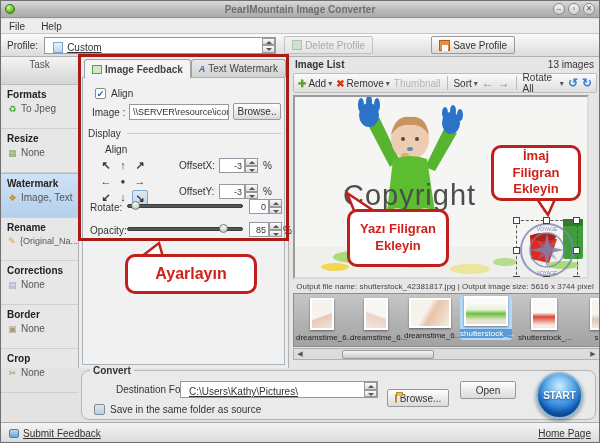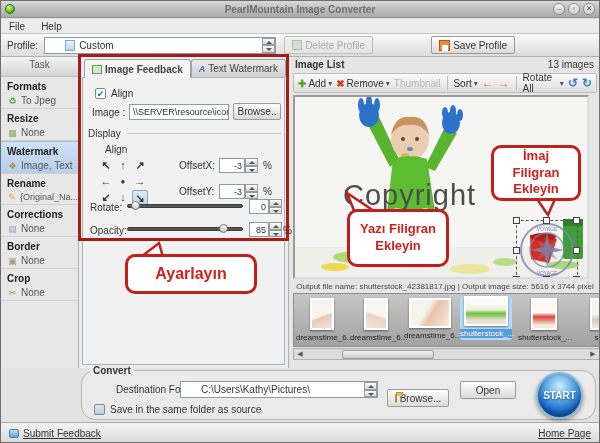--- a/index.html
+++ b/index.html
@@ -21,21 +21,21 @@
     border:1px solid #8a8a8a; font-size:8px; line-height:10px; text-align:center; color:#555; }
 
   
   .menubar { position:absolute; left:0; top:18px; width:100%; height:15px; background:#ececec;
     border-bottom:1px solid #c6c6c6; display:flex; align-items:center; padding-left:5px; gap:10px; }
   .menu-item { padding:0 3px; }
   .profilebar { position:absolute; left:0; top:33px; width:100%; height:23px;
     background:linear-gradient(#fafafa,#dcdcdc); border-bottom:1px solid #b0b0b0;
     display:flex; align-items:center; padding-left:6px; }
   .combo { position:relative; background:#fff; border:1px solid #8f9aa5; height:17px;
-    display:flex; align-items:center; padding-left:20px; }
+    display:flex; align-items:flex-end; padding-left:8px;text-decoration:underline; }
   .combo .spin { position:absolute; right:0; top:0; }
   .spin { width:13px; height:15px; display:flex; flex-direction:column; }
   .spin > div { flex:1; background:linear-gradient(#fcfcfc,#d8d8d8); border:1px solid #9a9a9a;
     position:relative; }
   .spin .up::after, .spin .dn::after { content:""; position:absolute; left:3px; top:2px;
     border-left:3px solid transparent; border-right:3px solid transparent; }
   .spin .up::after { border-bottom:3px solid #555; }
   .spin .dn::after { border-top:3px solid #555; }
   .file-ico { width:10px; height:11px; background:linear-gradient(#eaf3fc,#bcd6ee);
     border:1px solid #7da7cc; margin-right:4px; }
@@ -43,23 +43,23 @@
     background:linear-gradient(#fefefe,#dadada); border:1px solid #9a9a9a; border-radius:2px;
     height:18px; padding:0 7px; }
   .btn.disabled { color:#aaa; border-color:#c0c0c0; background:linear-gradient(#f2f2f2,#e4e4e4); }
   .floppy { width:11px; height:11px; background:#e8913c; border:1px solid #a85c18; position:relative; }
   .floppy::after { content:""; position:absolute; left:2px; top:4px; width:6px; height:6px; background:#fff; }
   .tree-ico { width:10px; height:10px; background:#cfe0cf; border:1px solid #b0c0b0; }
 
   
   .sidebar { position:absolute; left:0; top:56px; width:78px; height:311px; background:#e7e7e7;
     border-right:1px solid #b2b2b2; }
-  .task-hdr { height:20px; background:linear-gradient(#f4f4f4,#d4d4d4); border-bottom:1px solid #bdbdbd;
+  .task-hdr { height:28px; background:linear-gradient(#f4f4f4,#d4d4d4); border-bottom:1px solid #bdbdbd;
     text-align:center; line-height:15px; color:#555; }
-  .task-item { padding:4px 0 2px 6px; border-bottom:1px solid #cfcfcf; }
+  .task-item { padding:4px 0 14px 6px; border-bottom:1px solid #cfcfcf; }
   .task-item .t { font-weight:bold; color:#222; }
   .task-item .v { display:flex; align-items:center; gap:3px; margin-top:3px; color:#555; }
   .task-item.selected { background:linear-gradient(#cfe2f5,#b4d0ec); border-top:1px solid #9dbfde; }
   .sico { font-size:9px; width:11px; text-align:center; }
 
   
   .midpanel { position:absolute; left:78px; top:56px; width:210px; height:311px; background:#ececec;
     border-right:1px solid #b2b2b2; }
   .tabs { position:absolute; left:5px; top:2px; display:flex; }
   .tab { height:18px; display:flex; align-items:center; gap:3px; padding:0 7px;
@@ -129,21 +129,21 @@
   .thumb-cell.selected .lbl { color:#fff; background:#5b9bd5; }
   .hscroll { position:absolute; left:3px; top:291px; right:0; height:12px; background:#dcdcdc;
     border:1px solid #b0b0b0; }
   .hthumb { position:absolute; left:48px; top:1px; width:92px; height:9px;
     background:linear-gradient(#f4f4f4,#c9c9c9); border:1px solid #9a9a9a; border-radius:2px; }
   .harrow { position:absolute; top:0; width:12px; height:10px; font-size:7px; text-align:center;
     line-height:10px; color:#555; }
 
   
   .convert { position:absolute; left:80px; top:369px; width:515px; height:50px;
-    border:1px solid #b5b5b5; border-radius:14px; background:#eaeaea; }
+    border:1px solid #b5b5b5; border-radius:8px; background:#eaeaea; }
   .cv-label { position:absolute; left:8px; top:-6px; background:#eaeaea; padding:0 3px; font-weight:bold; }
   .folder-ico { width:12px; height:9px; background:linear-gradient(#ffe9a8,#f0b954); border:1px solid #c08a28;
     border-radius:1px; position:relative; }
   .folder-ico::before { content:""; position:absolute; left:0; top:-3px; width:5px; height:3px;
     background:#f0b954; border:1px solid #c08a28; border-bottom:none; border-radius:1px 1px 0 0; }
   .start { position:absolute; right:12px; top:1px; width:47px; height:47px; border-radius:50%;
     background:radial-gradient(circle at 50% 28%, #cfeeff, #56a8e8 38%, #1467c8 70%, #0a4fa0);
     border:2px solid #8fb6cf; box-shadow:0 2px 4px rgba(0,0,0,.4), inset 0 -4px 6px rgba(0,0,0,.3);
     display:flex; align-items:center; justify-content:center; color:#fff; font-weight:bold;
     font-size:10px; text-shadow:0 1px 2px #084080; }

